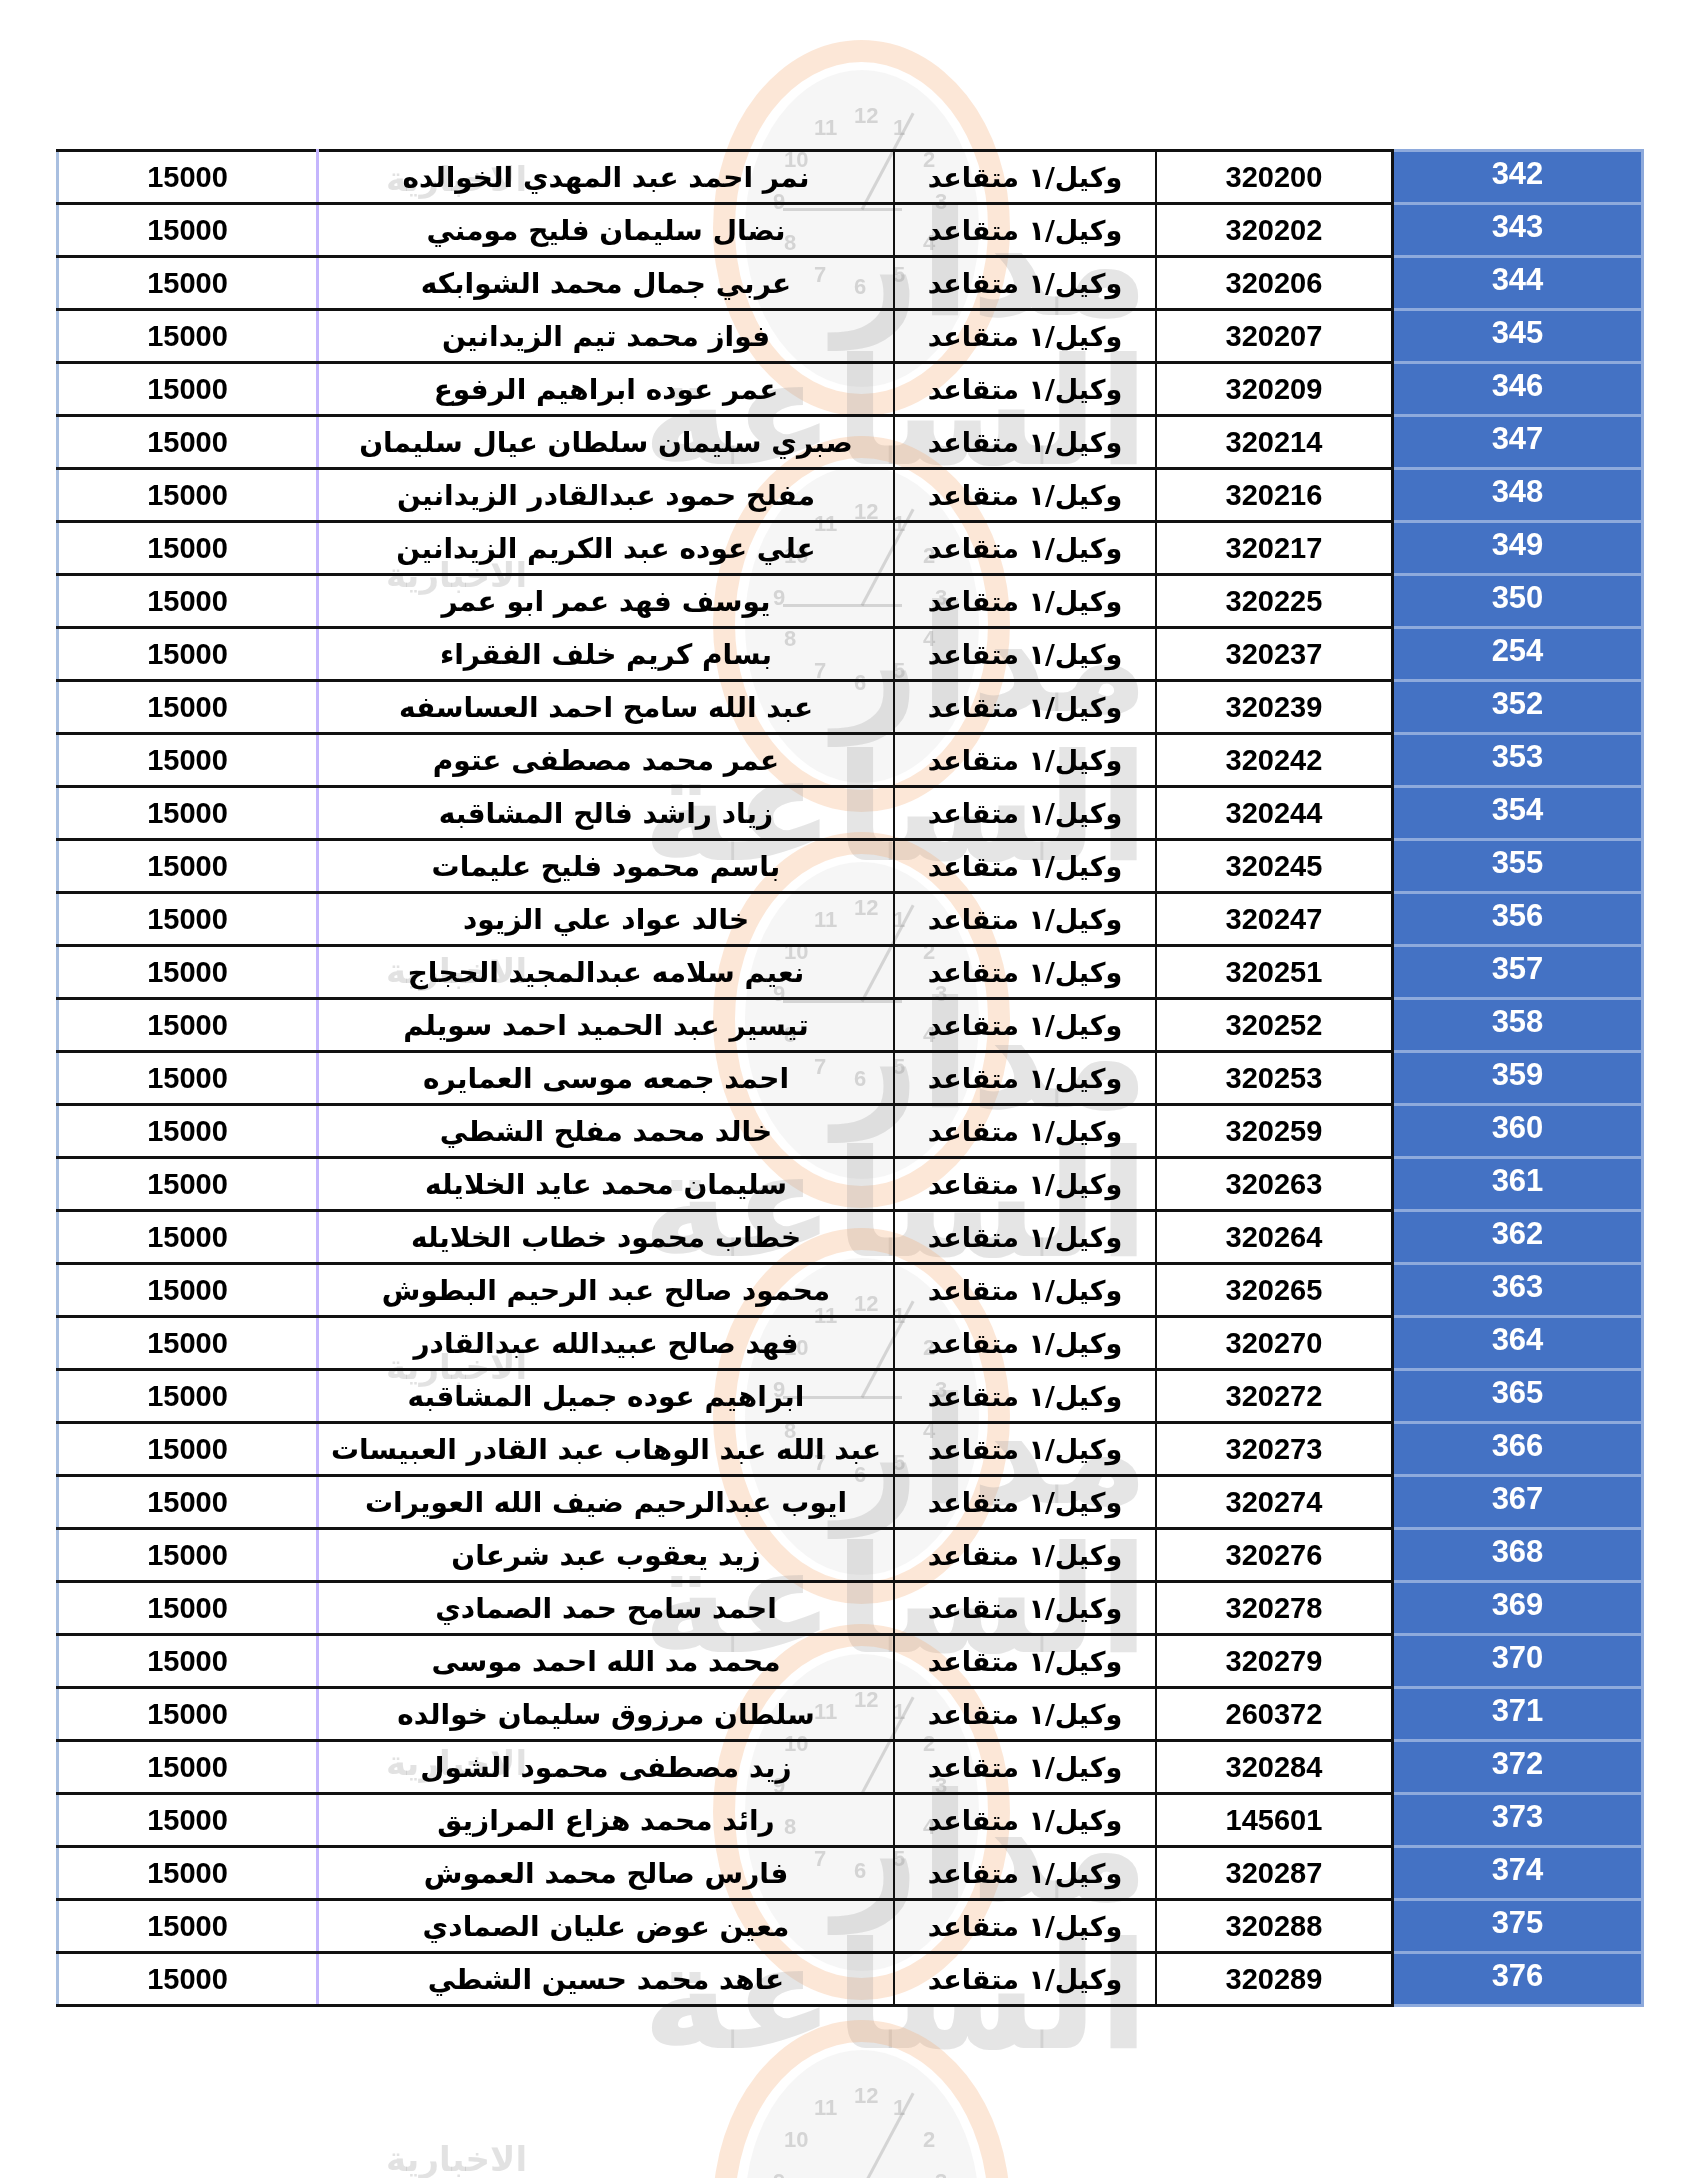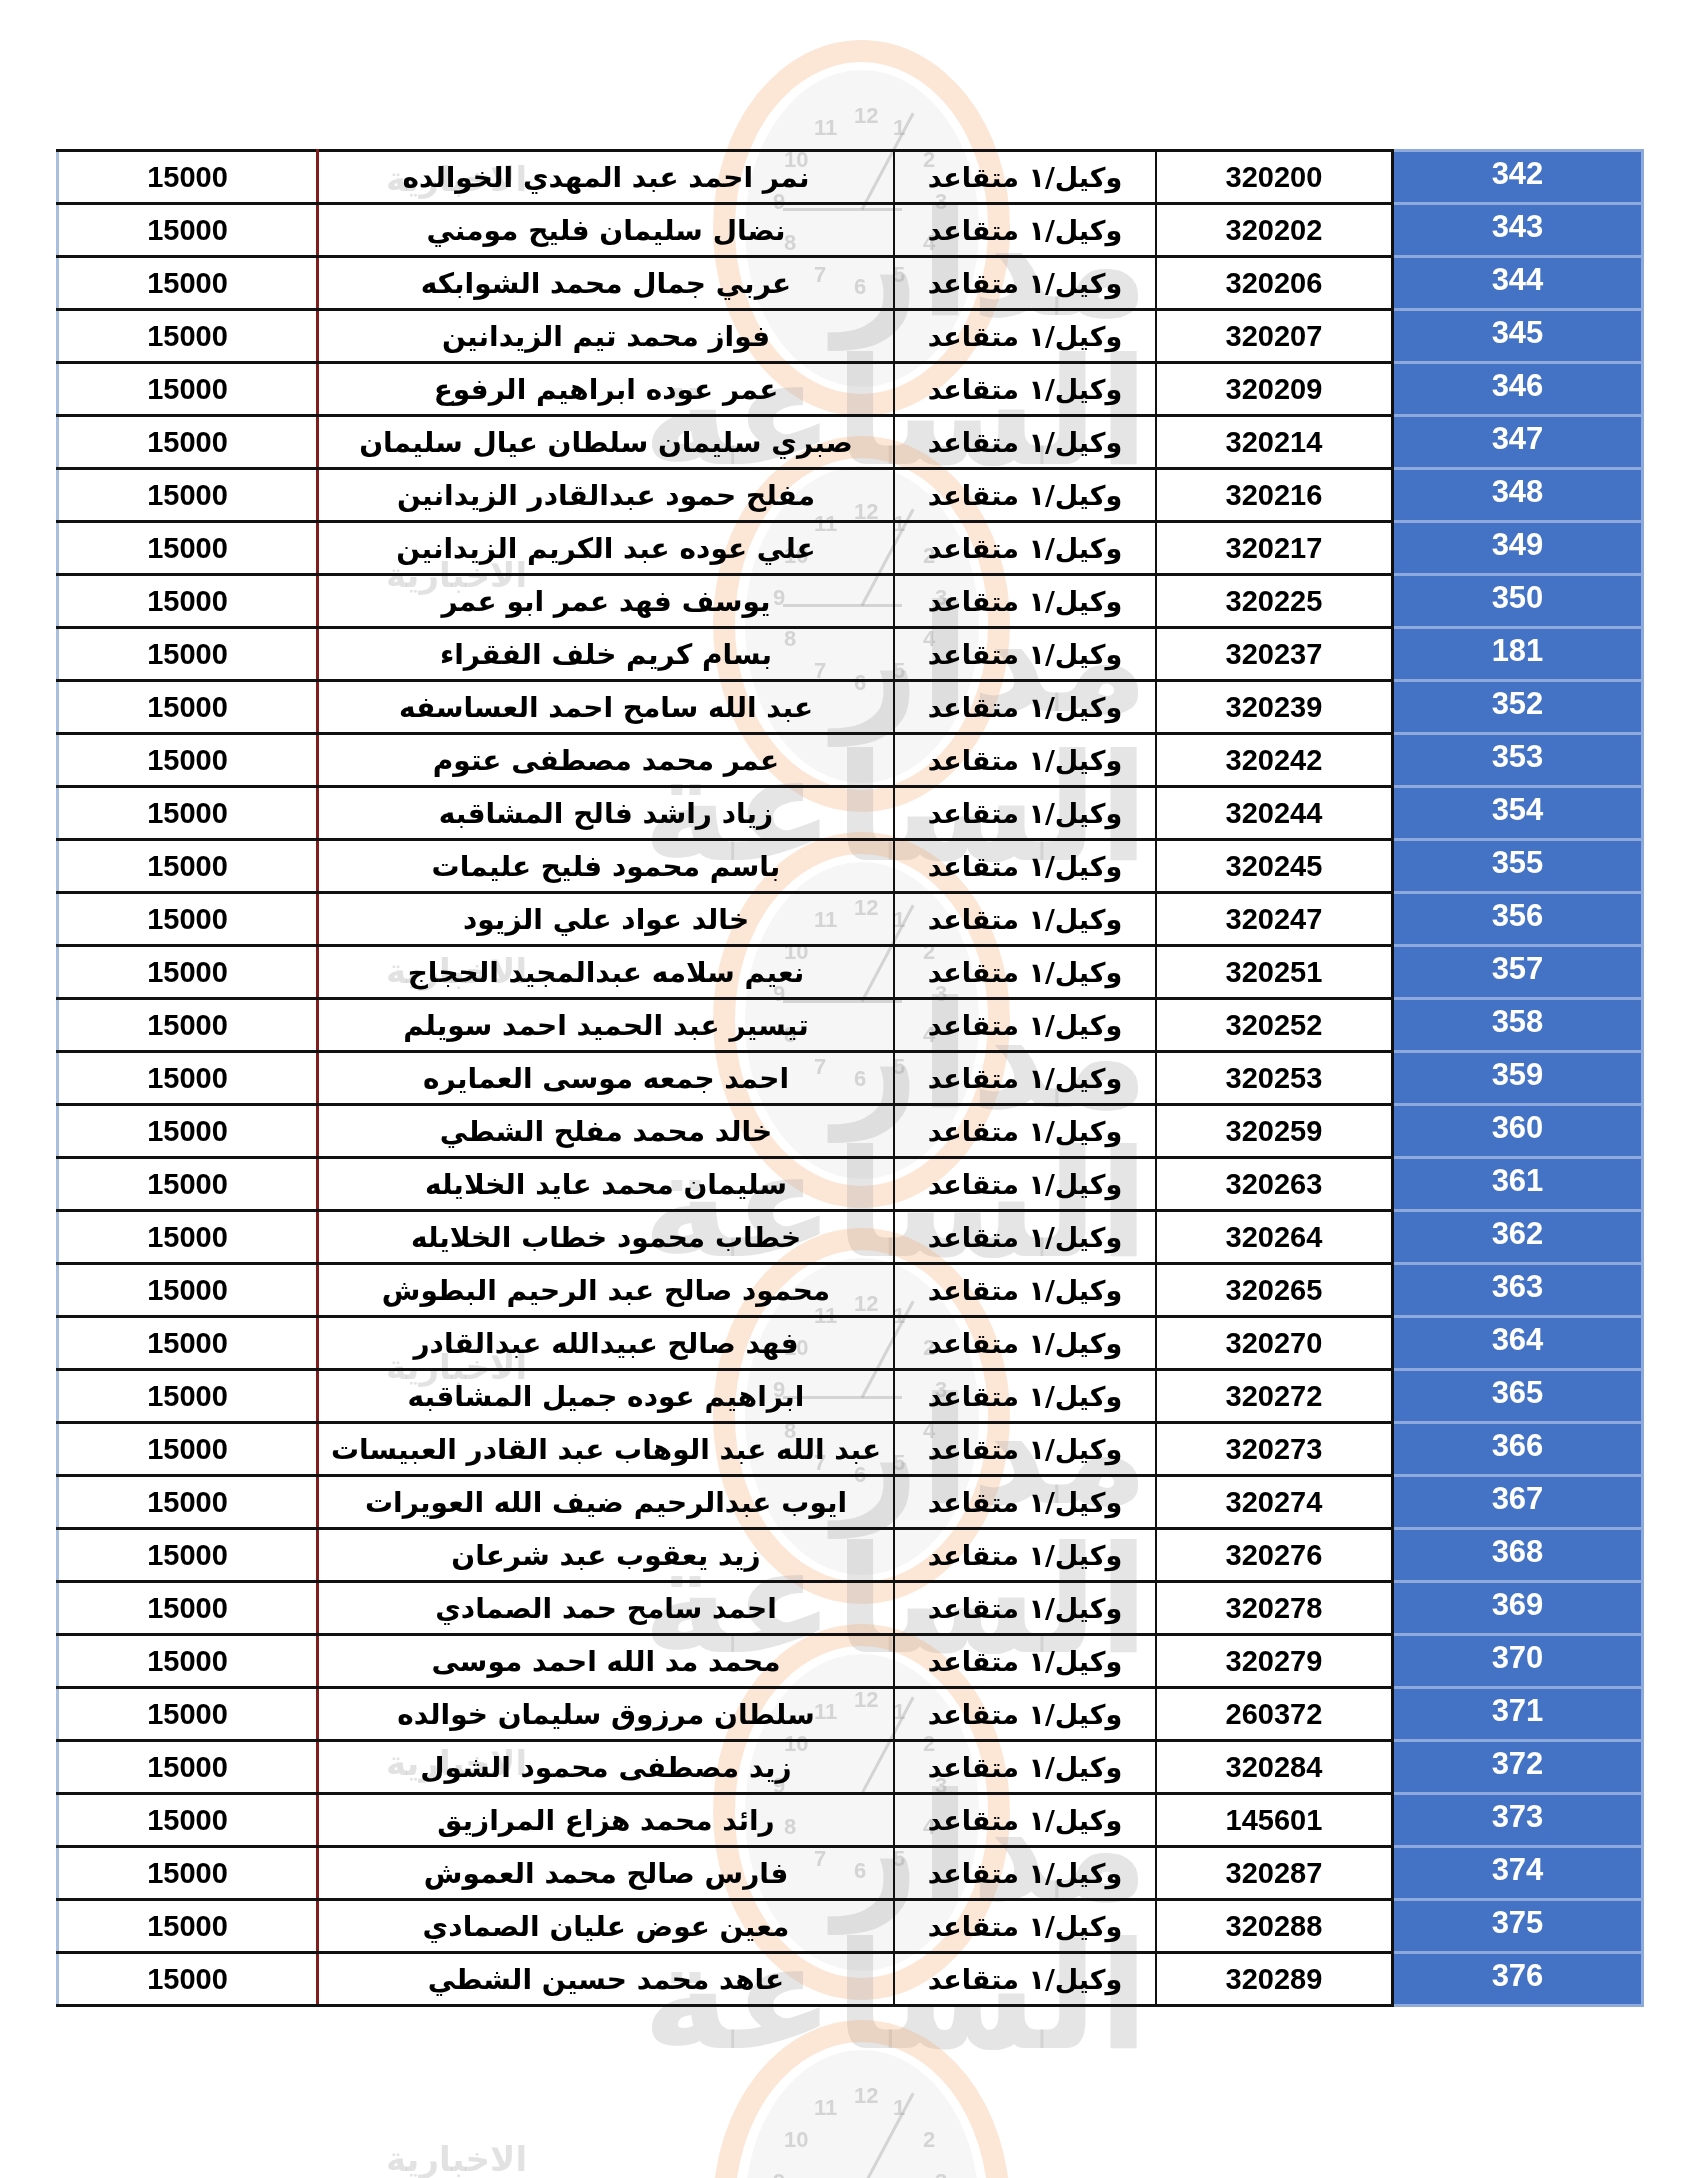--- a/index.html
+++ b/index.html
@@ -94,21 +94,21 @@
       border-top: 3px solid #111;
       border-bottom: 3px solid #111;
       color: #000;
       font-weight: bold;
       background: transparent;
     }
     td.amount {
       width: 257px;
       font-size: 29px;
       border-left: 3px solid #a9bfe0;
-      border-right: 3px solid #7f1d1d;
+      border-right: 3px solid #c4b5fd;
     }
     td.name {
       width: 574px;
       font-size: 28px;
       direction: rtl;
       font-family: "DejaVu Sans", sans-serif;
       border-right: 2px solid #111;
     }
     td.rank {
       width: 260px;
@@ -327,21 +327,21 @@
     <td class="rank">وكيل/١ متقاعد</td>
     <td class="mil-id">320225</td>
     <td class="seq">350</td>
   </tr>
 
   <tr>
     <td class="amount">15000</td>
     <td class="name">بسام كريم خلف الفقراء</td>
     <td class="rank">وكيل/١ متقاعد</td>
     <td class="mil-id">320237</td>
-    <td class="seq">181</td>
+    <td class="seq">254</td>
   </tr>
 
   <tr>
     <td class="amount">15000</td>
     <td class="name">عبد الله سامح احمد العساسفه</td>
     <td class="rank">وكيل/١ متقاعد</td>
     <td class="mil-id">320239</td>
     <td class="seq">352</td>
   </tr>
 

